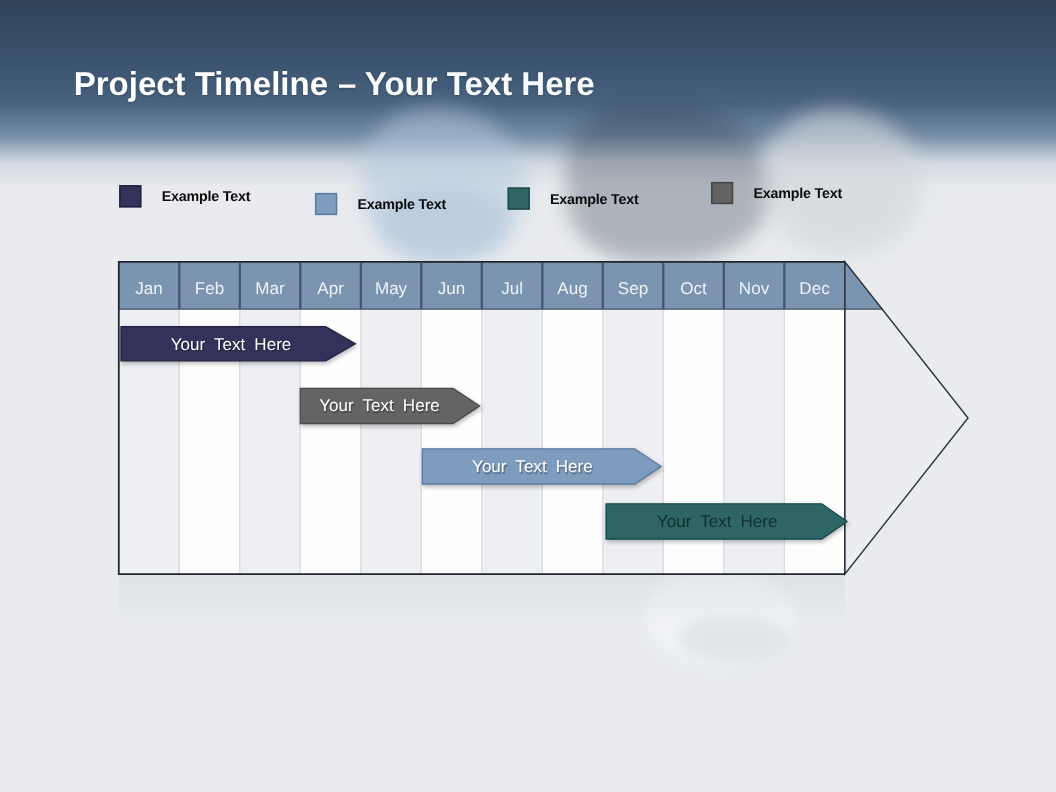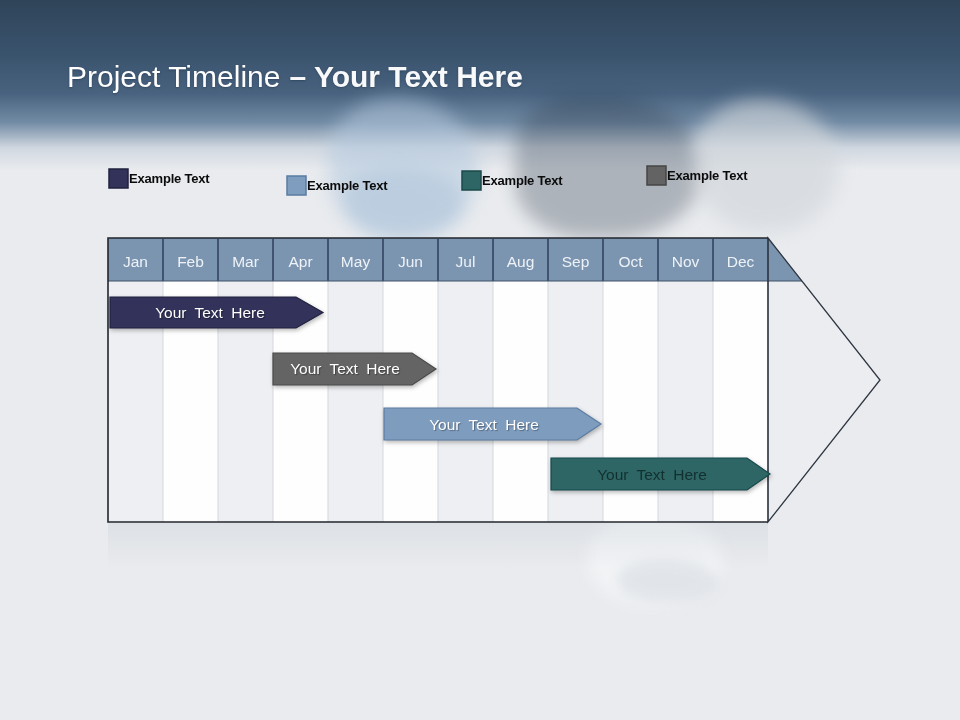--- a/index.html
+++ b/index.html
@@ -24,24 +24,24 @@
   .blob-jacket-dark{left:515px;top:96px;width:188px;height:142px;background:#273546;opacity:.30;border-radius:40% 60% 55% 45%;}
   .blob-jacket-light{left:694px;top:100px;width:145px;height:132px;background:#d2d7dc;opacity:.65;}
   .blob-shoe-light{left:588px;top:514px;width:135px;height:92px;background:#f2f4f6;opacity:.9;filter:blur(7px);}
   .blob-shoe-shade{left:618px;top:560px;width:100px;height:42px;background:#d3d8de;opacity:.5;filter:blur(6px);}
 
   .slide-title{
     position:absolute;left:67px;top:60px;
     font-size:30px;line-height:34px;color:#ffffff;white-space:nowrap;
     text-shadow:0 1px 2px rgba(20,35,50,.35);
   }
-  .slide-title .t-bold{font-weight:normal;}
+  .slide-title .t-bold{font-weight:bold;}
   .slide-title .t-reg{font-weight:700;margin-left:9px;color:rgba(255,255,255,.97);}
 
-  .legend-item{position:absolute;display:flex;align-items:center;}
+  .legend-item{position:absolute;display:flex;align-items:center;gap:18px;}
   .legend-item svg{display:block;}
   .legend-label{font-size:13px;font-weight:bold;color:#0b0b0c;letter-spacing:-.2px;white-space:nowrap;}
   .li-0{left:108px;top:168px;}
   .li-1{left:286px;top:175px;}
   .li-2{left:461px;top:170px;}
   .li-3{left:646px;top:165px;}
 
   .tl-svg{position:absolute;left:0;top:0;}
   .tl-svg text{font-family:"Liberation Sans",sans-serif;}
   .month-label{font-size:15.5px;fill:#eef2f7;}

